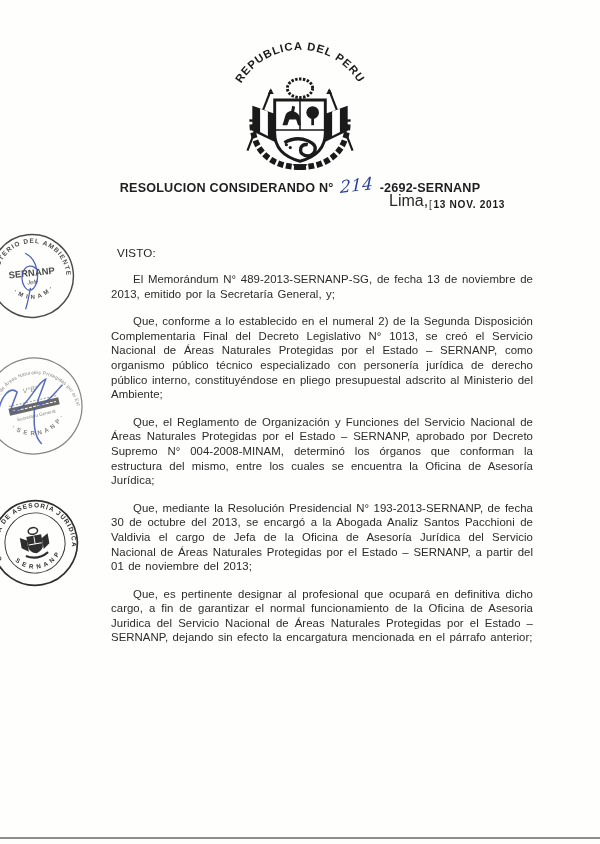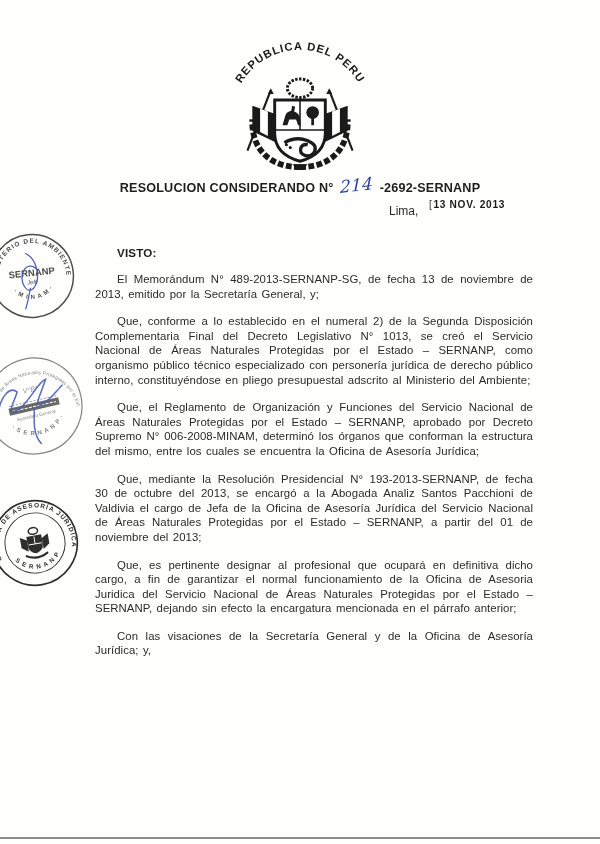--- a/index.html
+++ b/index.html
@@ -14,33 +14,33 @@
   
   .title-row{
     position:absolute;top:176px;left:0;width:100%;text-align:center;
     font-weight:bold;font-size:12.6px;letter-spacing:.2px;color:#1e1e1e;white-space:nowrap;
   }
   .hand-number{
     display:inline-block;font-family:"DejaVu Serif",serif;font-style:italic;
     font-size:17px;transform:rotate(-7deg) skewX(-8deg);
     margin:0 7px 0 6px;position:relative;top:-1px;font-weight:500;
   }
-  .place-label{position:absolute;left:389px;top:204px;font-size:12px;color:#2a2a2a;}
+  .place-label{position:absolute;left:389px;top:192px;font-size:16px;color:#2a2a2a;}
   .date-stamp{
     position:absolute;left:429px;top:198px;font-size:11.5px;font-weight:bold;color:#1c1c1c;
     letter-spacing:.8px;transform:scaleX(.88);transform-origin:left top;white-space:nowrap;
   }
   .date-stamp .bracket{font-weight:normal;color:#3a3a3a;margin-right:1px;}
   
   .body{position:absolute;left:95px;top:246px;width:438px;}
   .body .heading{
-    font-size:11.6px;font-weight:bold;margin:0 0 13px 0;text-indent:22px;color:#1f1f1f;letter-spacing:.2px;
+    font-size:11.6px;font-weight:normal;margin:0 0 13px 0;text-indent:22px;color:#1f1f1f;letter-spacing:.2px;
   }
   .body .para{
-    font-size:11.4px;line-height:14.6px;margin:0 0 13px 0;text-indent:22px;
+    font-size:11.4px;line-height:14.6px;margin:0 0 13px 16px;text-indent:22px;
     text-align:justify;letter-spacing:.05px;word-spacing:1.2px;color:#2b2b2b;
   }
   
   .stamp{position:absolute;mix-blend-mode:multiply;}
   .stamp svg{width:100%;height:100%;}
   .stamp-minam{top:231px;left:-13px;width:90px;height:90px;transform:rotate(-6deg);}
   .stamp-secretaria{top:355px;left:-17px;width:102px;height:102px;transform:rotate(-13deg);opacity:.92;}
   .stamp-asesoria{top:496px;left:-12px;width:94px;height:94px;transform:rotate(-10deg);}
   
   .page-bottom-edge{position:absolute;left:0;right:0;top:837px;height:2px;background:#8d8d8d;}
@@ -99,24 +99,23 @@
     <span>RESOLUCION CONSIDERANDO N°</span><span class="hand-number" style="color:#2b3f9e;">214</span><span>-2692-SERNANP</span>
   </div>
 
   <span class="place-label">Lima,</span>
   <span class="date-stamp"><span class="bracket">[</span><span>13 NOV. 2013</span></span>
 
   <div class="body">
     <h3 class="heading">VISTO:</h3>
     <p class="para">El Memorándum N° 489-2013-SERNANP-SG, de fecha 13 de noviembre de 2013, emitido por la Secretaría General, y;</p>
     <p class="para">Que, conforme a lo establecido en el numeral 2) de la Segunda Disposición Complementaria Final del Decreto Legislativo N° 1013, se creó el Servicio Nacional de Áreas Naturales Protegidas por el Estado – SERNANP, como organismo público técnico especializado con personería jurídica de derecho público interno, constituyéndose en pliego presupuestal adscrito al Ministerio del Ambiente;</p>
-    <p class="para">Que, el Reglamento de Organización y Funciones del Servicio Nacional de Áreas Naturales Protegidas por el Estado – SERNANP, aprobado por Decreto Supremo N° 006-2008-MINAM, determinó los órganos que conforman la estructura del mismo, entre los cuales se encuentra la Oficina de Asesoría Jurídica;</p>
+    <p class="para">Que, el Reglamento de Organización y Funciones del Servicio Nacional de Áreas Naturales Protegidas por el Estado – SERNANP, aprobado por Decreto Supremo N° 004-2008-MINAM, determinó los órganos que conforman la estructura del mismo, entre los cuales se encuentra la Oficina de Asesoría Jurídica;</p>
     <p class="para">Que, mediante la Resolución Presidencial N° 193-2013-SERNANP, de fecha 30 de  octubre del 2013, se encargó a la Abogada Analiz Santos Pacchioni de Valdivia el cargo de Jefa de la Oficina de Asesoría Jurídica del Servicio Nacional de Áreas Naturales Protegidas por el Estado – SERNANP, a partir del 01 de noviembre del 2013;</p>
     <p class="para">Que, es pertinente designar  al profesional que ocupará en definitiva dicho cargo, a fin de garantizar el normal funcionamiento de la Oficina de Asesoria Juridica del Servicio Nacional de Áreas Naturales Protegidas por el Estado – SERNANP, dejando sin efecto la encargatura mencionada en el párrafo anterior;</p>
-    <p class="para">Con las visaciones de la Secretaría General y de la Oficina de Asesoría Jurídica; y,</p>
   </div>
 
   <div class="stamp stamp-minam">
     <svg viewBox="0 0 100 100">
       <defs>
         <path id="arcA-top" d="M 13,60 A 38,38 0 1 1 87,60" fill="none"></path>
         <path id="arcA-bot" d="M 23,57 A 29,29 0 0 0 77,57" fill="none"></path>
       </defs>
       <circle cx="50" cy="50" r="46" fill="none" stroke="#4c4c4c" stroke-width="1.6"></circle>
       <text font-size="7.2" font-weight="bold" fill="#4c4c4c" letter-spacing="1.2">

